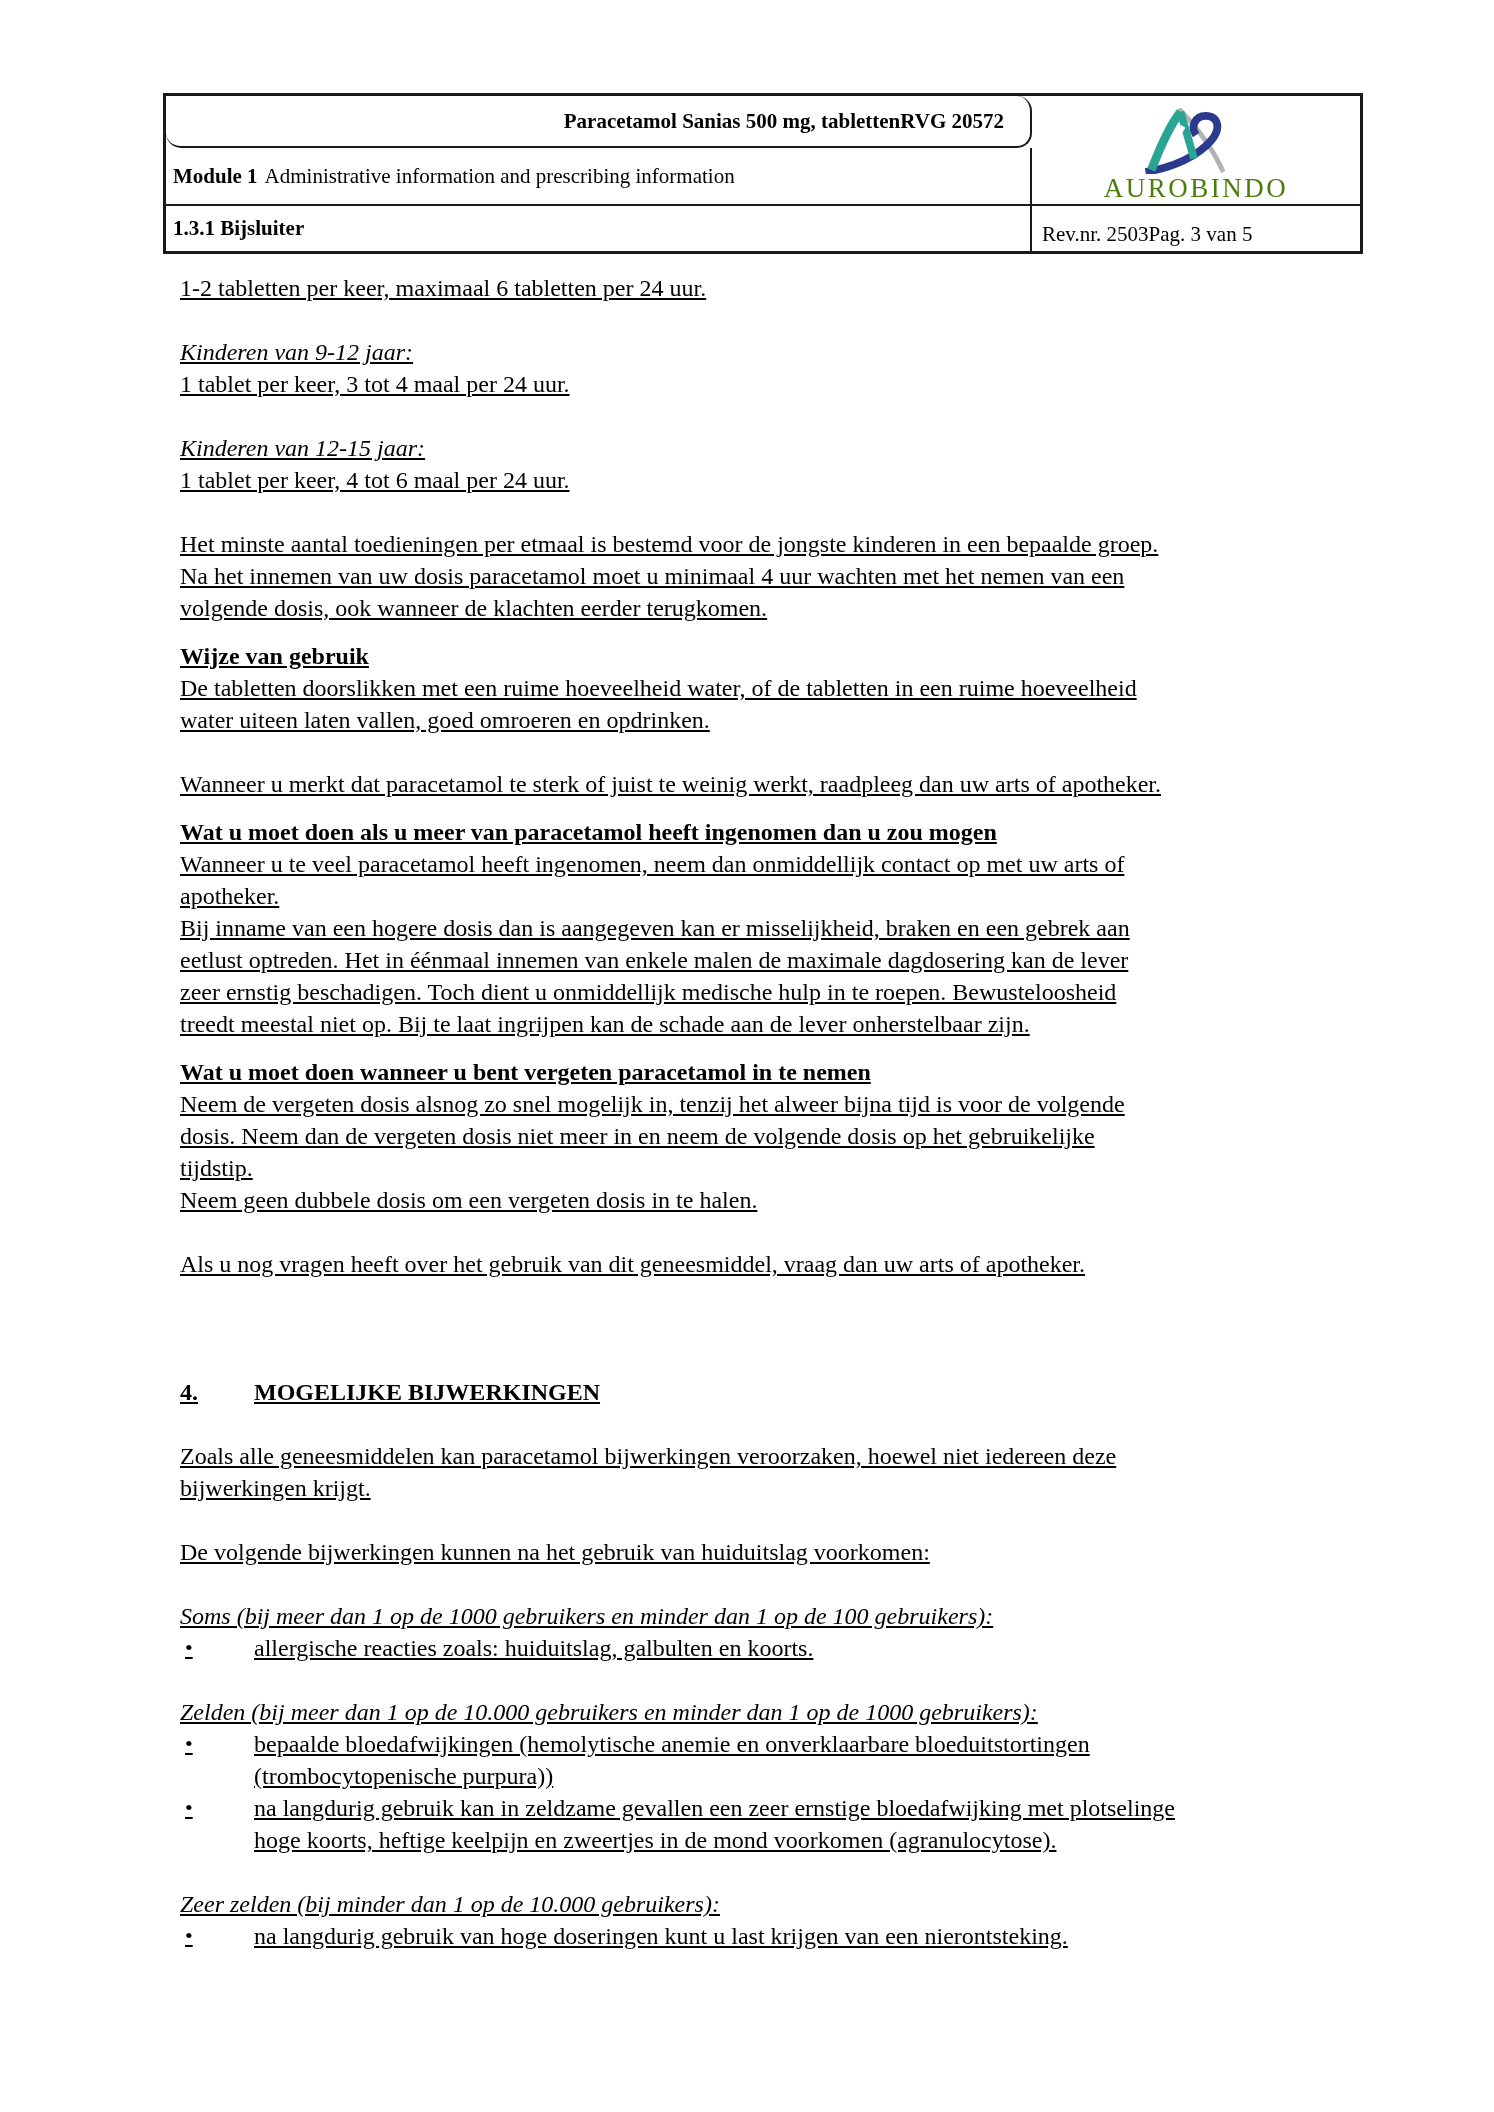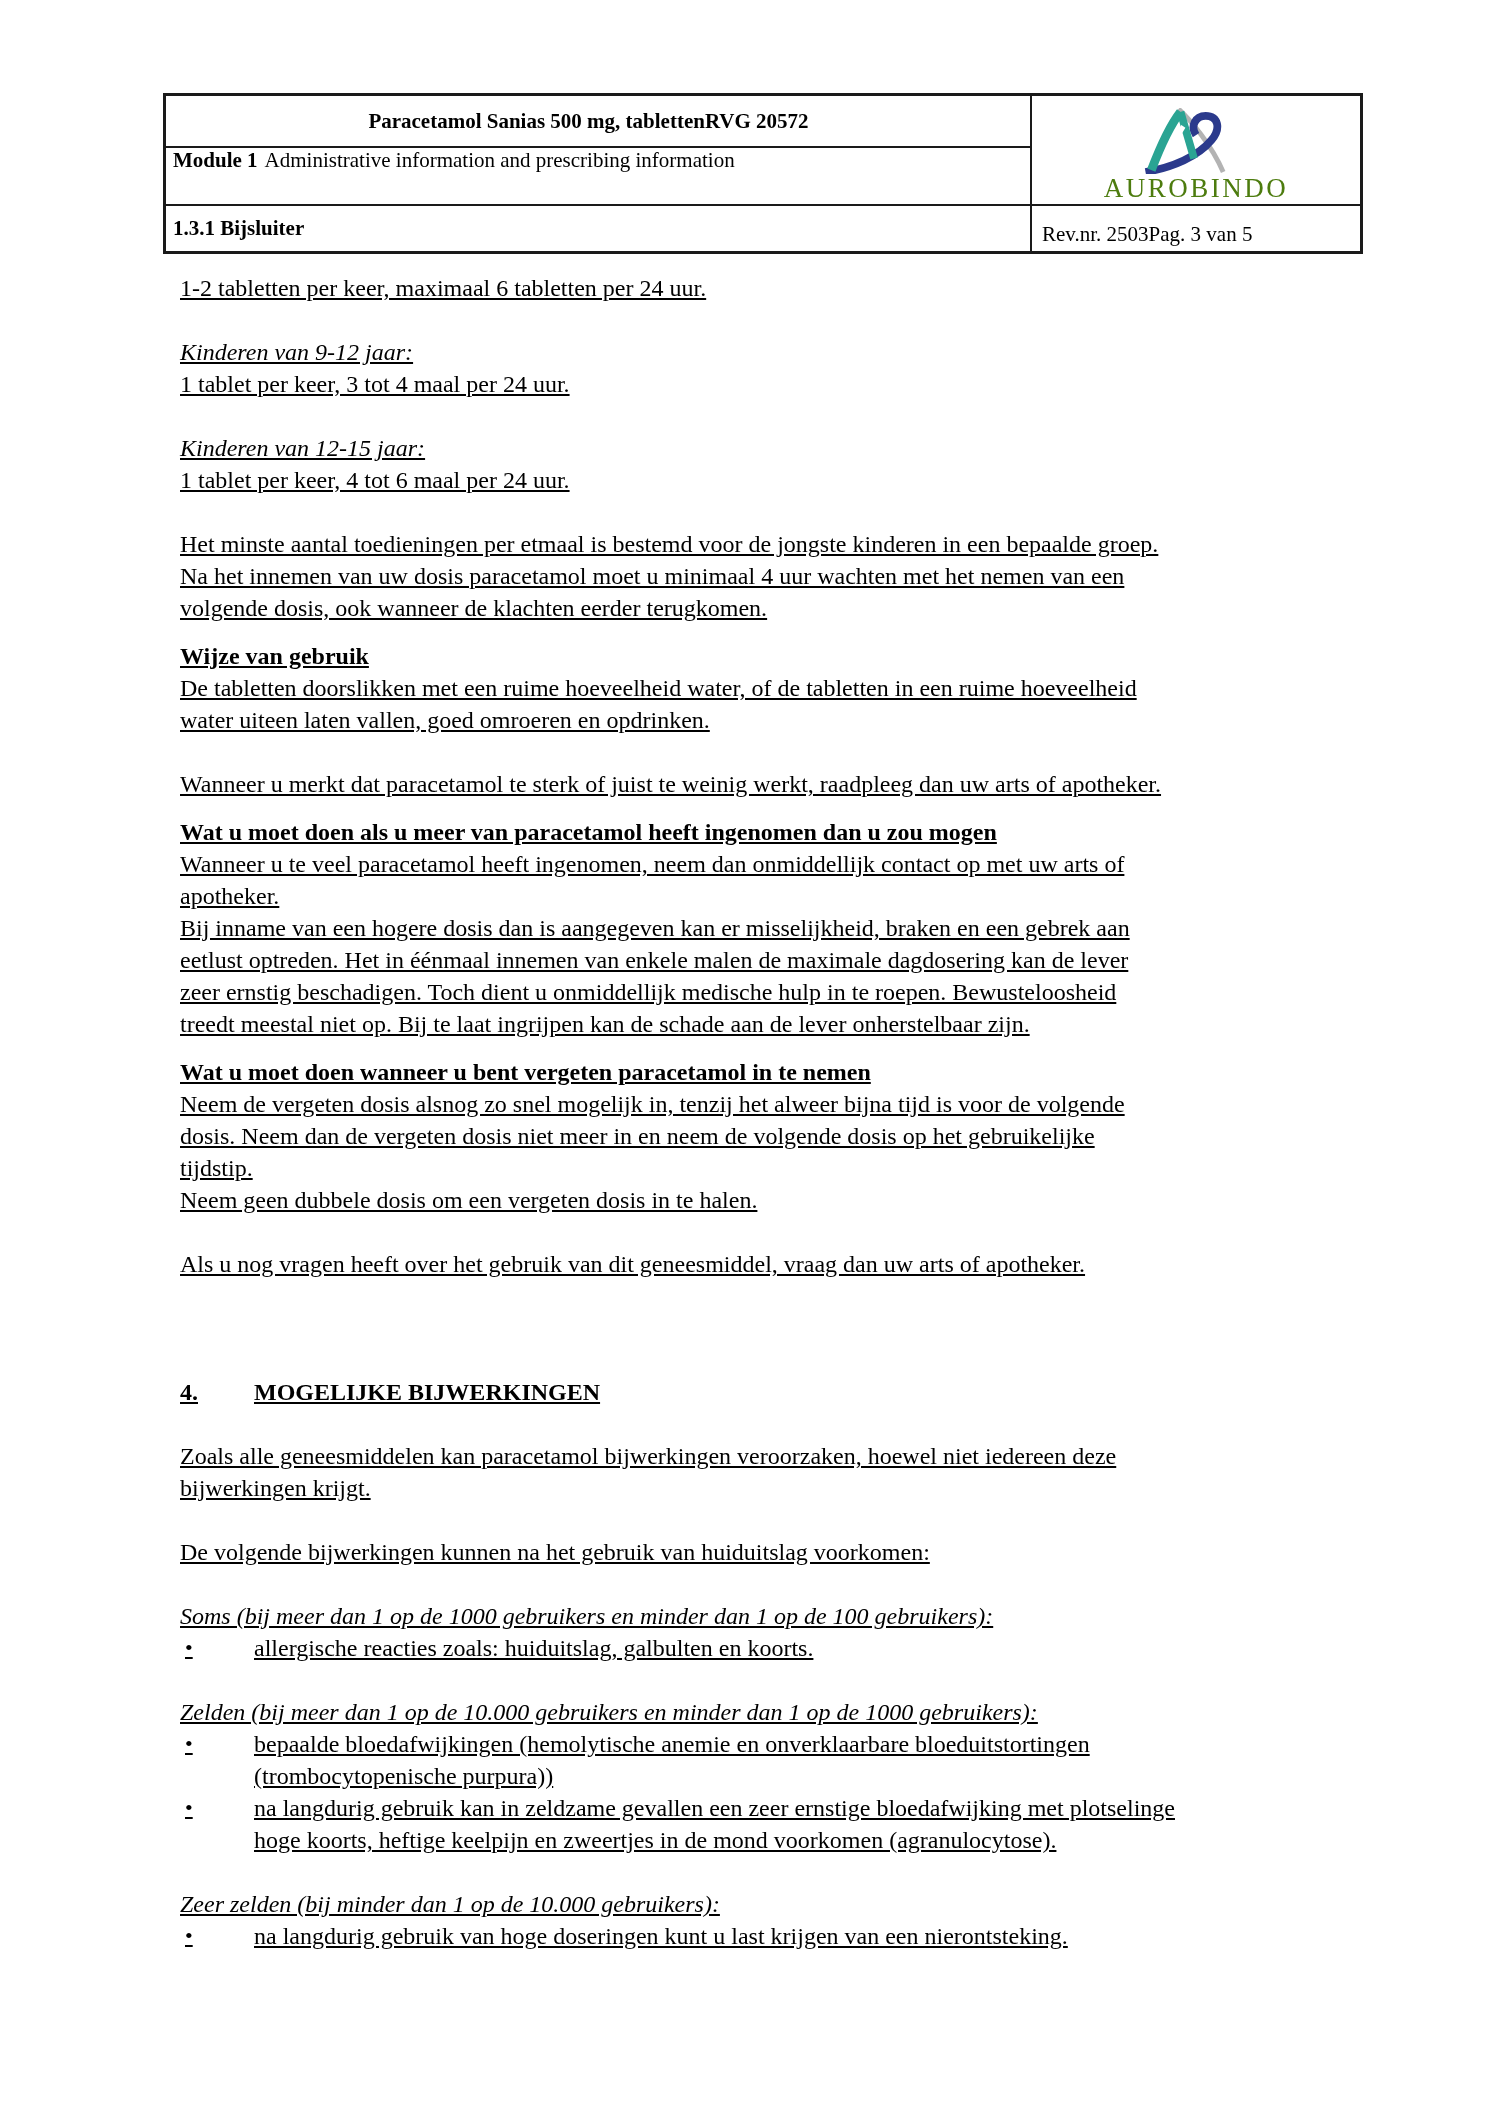--- a/index.html
+++ b/index.html
@@ -20,28 +20,29 @@
     border:3px solid #1a1a1a;
     display:grid;
     grid-template-columns:866px 1fr;
     grid-template-rows:52px 58px 45px;
     font-size:21px;
   }
   .hdr .cell { background:#fff; }
   .c-title {
     grid-column:1; grid-row:1;
     border-right:2px solid #1a1a1a; border-bottom:2px solid #1a1a1a;
-    display:flex; justify-content:center; align-items:center;
+    display:flex; justify-content:flex-end; align-items:center;
     padding:0 26px 0 7px;
     font-weight:bold;
+    border-radius:15px;
   }
   .c-module {
     grid-column:1; grid-row:2;
     border-right:2px solid #1a1a1a; border-bottom:2px solid #1a1a1a;
-    display:flex; 
+    display:flex; align-items:center;
     padding:0 7px;
   }
   .c-module .b { font-weight:bold; margin-right:7px; }
   .c-section {
     grid-column:1; grid-row:3;
     border-right:2px solid #1a1a1a;
     background:#c8c8c8;
     display:flex; align-items:center;
     padding:0 7px;
     font-weight:bold;

